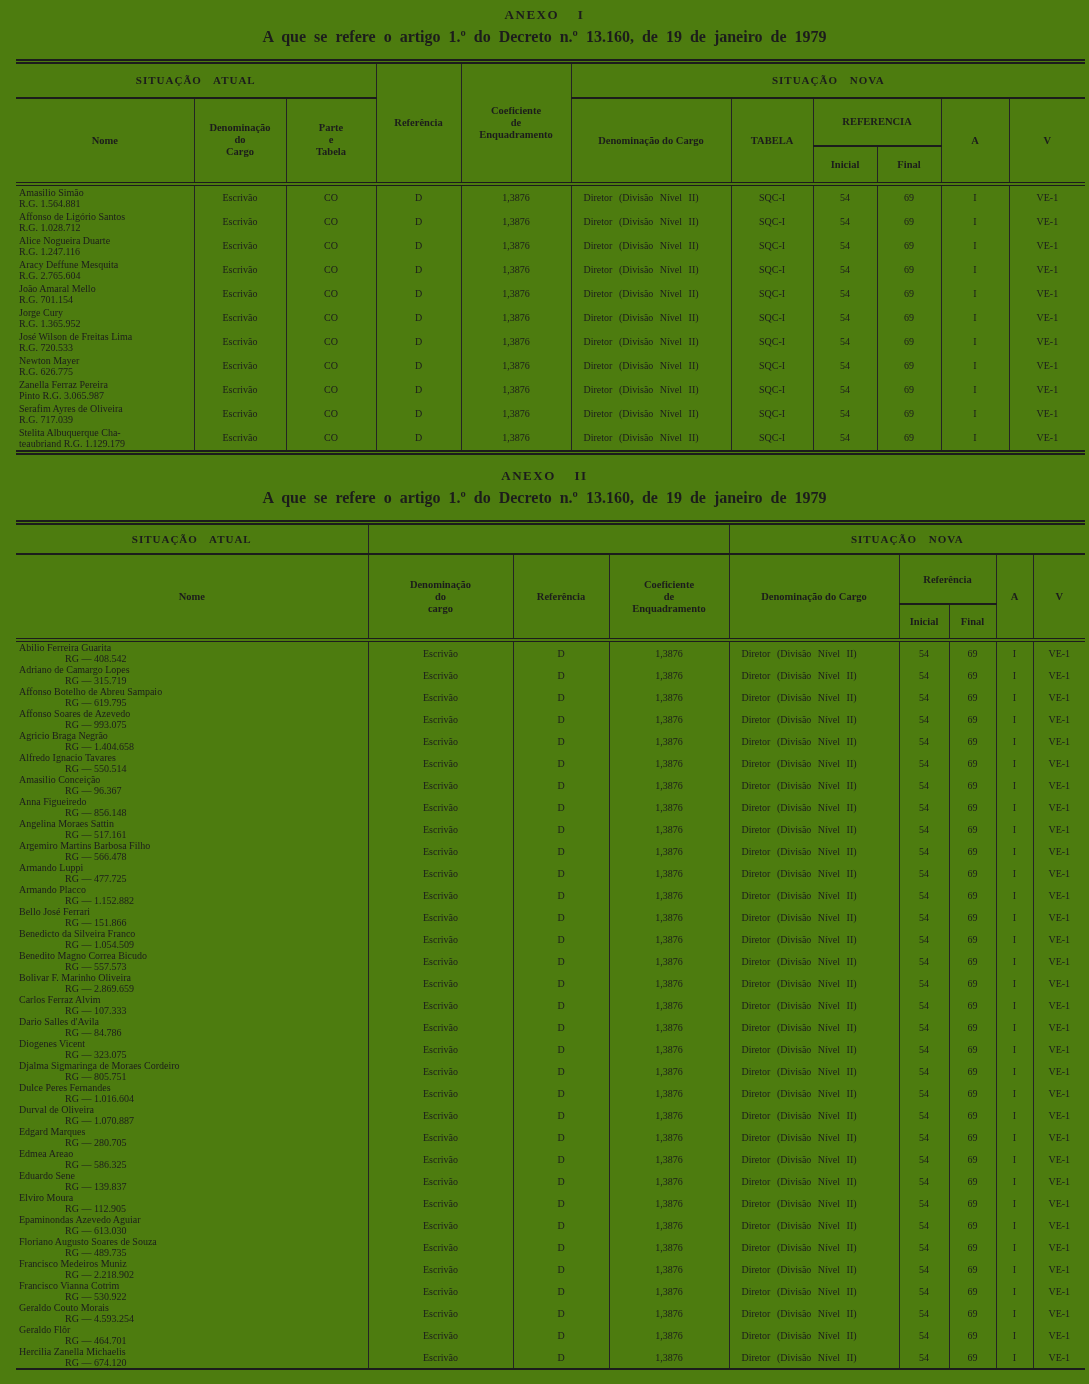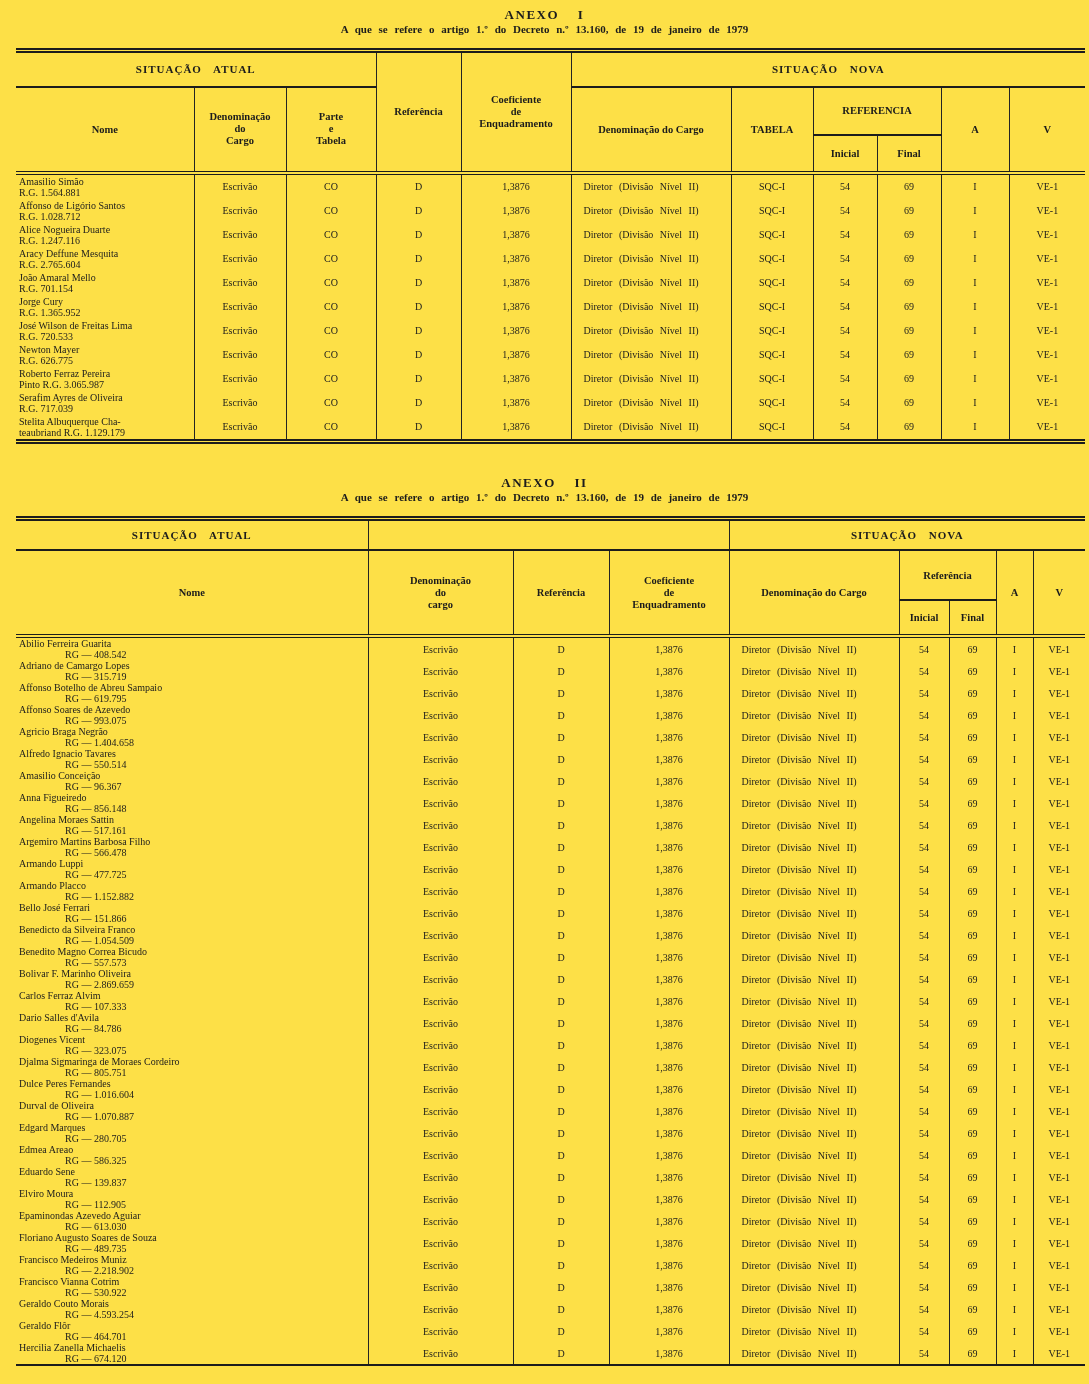--- a/index.html
+++ b/index.html
@@ -1,28 +1,28 @@
 <!DOCTYPE html>
 <html><head>
 <meta charset="utf-8">
 <style>
   html,body { margin:0; padding:0; background:#d9d6cf; }
   .page {
     width:1089px; height:1384px; margin:0 auto; overflow:hidden;
-    background:#fde047; color:#1c1c1c;
+    background:#4d7c0f; color:#1c1c1c;
     font-family:"Liberation Serif", serif;
     position:relative;
   }
   .anexo-title {
     text-align:center; font-weight:bold; font-size:13px;
     letter-spacing:1.5px; word-spacing:14px; padding-top:7px;
   }
   .anexo-subtitle {
-    text-align:center; font-weight:bold; font-size:11px;
-    word-spacing:4px; 
+    text-align:center; font-weight:bold; font-size:16px;
+    word-spacing:4px; margin-top:5px;
   }
   table {
     border-collapse:collapse; table-layout:fixed;
     margin-left:16px; width:1069px;
     border-top:5px double #1c1c1c;
   }
   .t1 { margin-top:13px; border-bottom:5px double #1c1c1c; }
   .t2 { margin-top:13px; border-bottom:2px solid #1c1c1c; }
   th, td { padding:0; overflow:hidden; }
   th {
@@ -240,21 +240,21 @@
           <td class="bl">1,3876</td>
           <td class="bl novo">Diretor (Divisão Nível II)</td>
           <td class="bl">SQC-I</td>
           <td class="bl">54</td>
           <td class="bl">69</td>
           <td class="bl">I</td>
           <td class="bl">VE-1</td>
         </tr>
         <tr>
           <td class="nome">
-            <div class="name-line">Roberto Ferraz Pereira</div>
+            <div class="name-line">Zanella Ferraz Pereira</div>
             <div class="name-line">Pinto R.G. 3.065.987</div>
           </td>
           <td class="bl">Escrivão</td>
           <td class="bl">CO</td>
           <td class="bl">D</td>
           <td class="bl">1,3876</td>
           <td class="bl novo">Diretor (Divisão Nível II)</td>
           <td class="bl">SQC-I</td>
           <td class="bl">54</td>
           <td class="bl">69</td>
@@ -289,21 +289,21 @@
           <td class="bl novo">Diretor (Divisão Nível II)</td>
           <td class="bl">SQC-I</td>
           <td class="bl">54</td>
           <td class="bl">69</td>
           <td class="bl">I</td>
           <td class="bl">VE-1</td>
         </tr>
       </tbody>
   </table>
 
-  <div class="anexo-title" style="margin-top:24px">ANEXO II</div>
+  <div class="anexo-title" style="margin-top:6px">ANEXO II</div>
   <div class="anexo-subtitle">A que se refere o artigo 1.º do Decreto n.º 13.160, de 19 de janeiro de 1979</div>
 
   <table class="t2">
     <colgroup>
       <col style="width:352px">
         <col style="width:145px">
         <col style="width:96px">
       <col style="width:120px">
         <col style="width:170px">
         <col style="width:50px">

